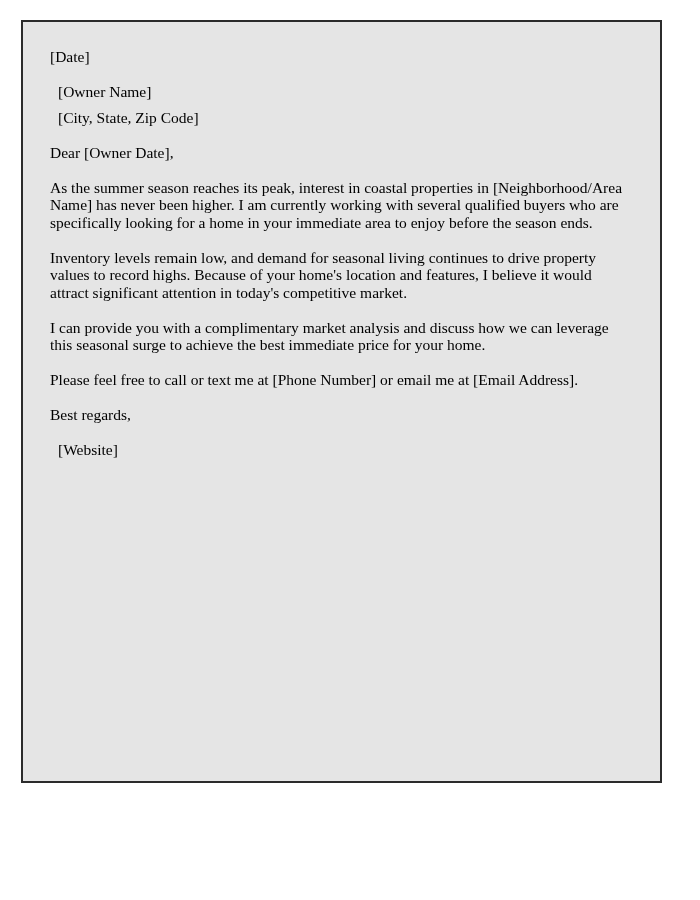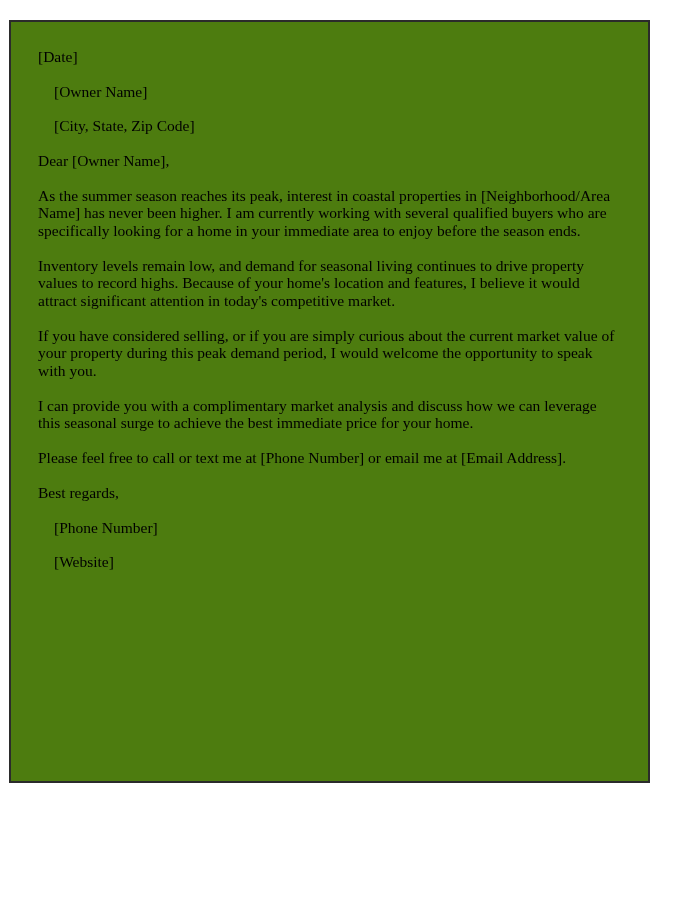--- a/index.html
+++ b/index.html
@@ -13,67 +13,65 @@
   }
   .canvas {
     position: relative;
     width: 700px;
     height: 900px;
     background: #ffffff;
     overflow: hidden;
   }
   .page-frame {
     position: absolute;
-    left: 9px;
+    left: 21px;
     top: 20px;
     width: 641px;
     height: 763px;
     border: 2px solid #2b2b2b;
     box-sizing: border-box;
-    background: #4d7c0f;
+    background: #e5e5e5;
   }
   .letter {
     padding: 26px 32px 0 27px;
     font-size: 15.5px;
     line-height: 17.5px;
   }
   .letter p {
     margin: 0 0 17.5px 0;
   }
   .block {
     margin: 0 0 17.5px 0;
   }
   .block div {
-    margin: 16px;
+    margin: 8px;
   }
 </style>
 </head>
 <body>
 
 <div class="canvas">
   <div class="page-frame">
     <div class="letter">
 
       <p>[Date]</p>
 
       <div class="block">
         <div>[Owner Name]</div>
         <div>[City, State, Zip Code]</div>
       </div>
 
-      <p>Dear [Owner Name],</p>
+      <p>Dear [Owner Date],</p>
 
       <p>As the summer season reaches its peak, interest in coastal properties in [Neighborhood/Area Name] has never been higher. I am currently working with several qualified buyers who are specifically looking for a home in your immediate area to enjoy before the season ends.</p>
       <p>Inventory levels remain low, and demand for seasonal living continues to drive property values to record highs. Because of your home's location and features, I believe it would attract significant attention in today's competitive market.</p>
-      <p>If you have considered selling, or if you are simply curious about the current market value of your property during this peak demand period, I would welcome the opportunity to speak with you.</p>
       <p>I can provide you with a complimentary market analysis and discuss how we can leverage this seasonal surge to achieve the best immediate price for your home.</p>
       <p>Please feel free to call or text me at [Phone Number] or email me at [Email Address].</p>
 
       <p>Best regards,</p>
 
       <div class="block">
-        <div>[Phone Number]</div>
         <div>[Website]</div>
       </div>
 
     </div>
   </div>
 </div>
 
 </body></html>

